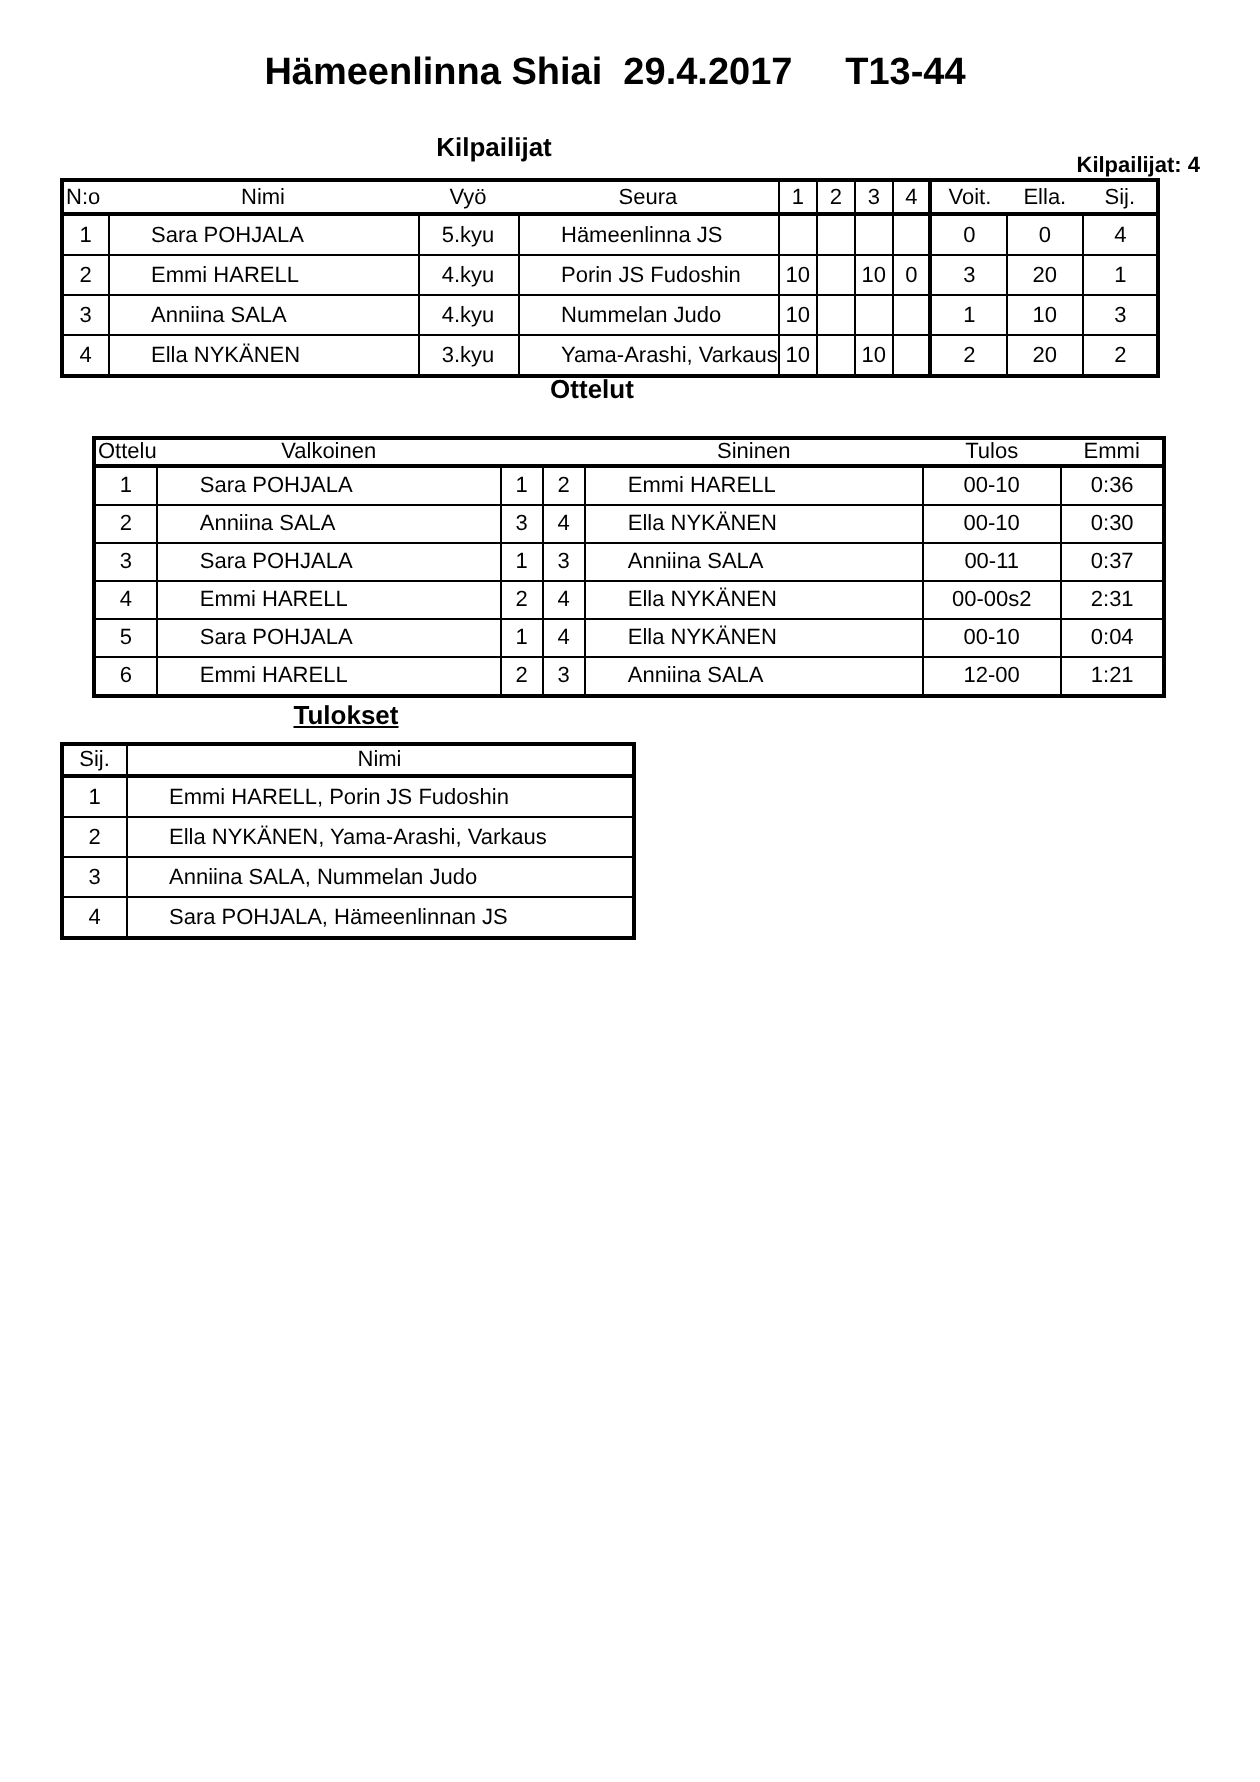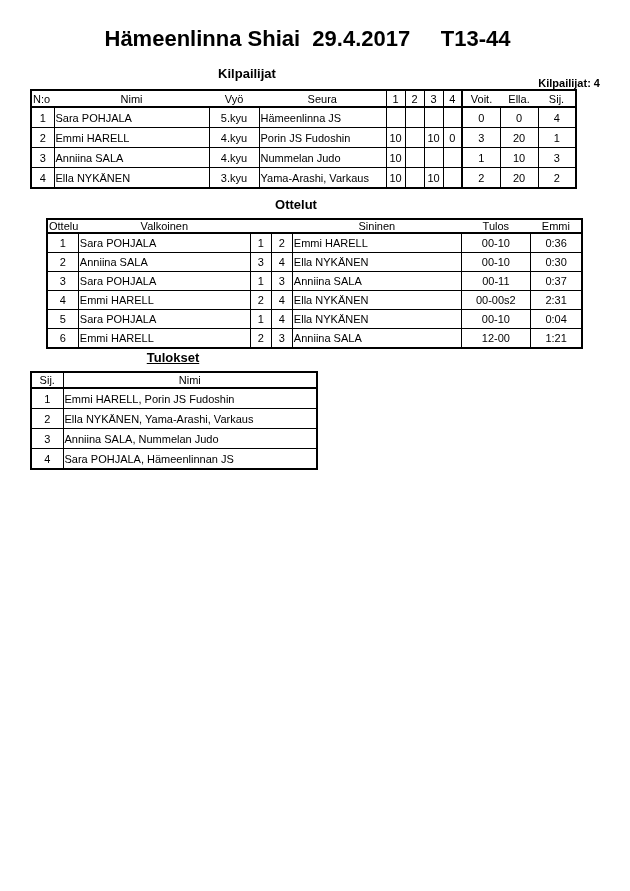--- a/index.html
+++ b/index.html
@@ -4,29 +4,29 @@
 <style>
   html,body { margin:0; padding:0; background:#fff; }
   .page {
     position:relative; width:630px; height:891px;
     background:#fff; color:#000;
     font-family:"Liberation Sans", sans-serif;
     overflow:hidden;
   }
   .title {
     position:absolute; top:26px; left:0; width:615px;
-    text-align:center; font-size:22px; font-weight:bold; white-space:pre;
+    text-align:center; font-size:19px; font-weight:bold; white-space:pre;
   }
   .count {
     position:absolute; top:49px; left:0; width:600px;
     text-align:right; font-size:11px; font-weight:bold;margin-top:28px;
   }
   .h2 { position:absolute; font-size:13px; font-weight:bold; text-align:center; white-space:nowrap; }
   #h-kilpailijat { top:66px; left:30px; width:434px; }
-  #h-ottelut     { top:197px; left:30px; width:532px; }
+  #h-ottelut     { top:187px; left:30px; width:532px; }
   #h-tulokset    { top:350px; left:30px; width:286px;text-decoration:underline; }
 
   table {
     position:absolute; border-collapse:collapse; table-layout:fixed;
     border:2px solid #000;
   }
   #t-kilpailijat { top:89px;  left:30px; }
   #t-ottelut     { top:218px; left:46px; }
   #t-tulokset    { top:371px; left:30px; }
 
@@ -39,21 +39,21 @@
     font-size:11px; padding:0; white-space:nowrap;
     border:1px solid #000; height:19px;
     overflow:hidden; vertical-align:middle;
   }
   #t-kilpailijat th { height:15px; }
   #t-ottelut th     { height:12px; }
   #t-ottelut td     { height:18px; }
   #t-tulokset th    { height:14px; }
 
   .c  { text-align:center; }
-  .l  { text-align:left; padding-left:1px; }
+  .l  { text-align:left; padding-left:21px; }
   .hl { text-align:left; padding-left:1px; overflow:visible; }
   .bl1 { border-left:1px solid #000; }
   .bl2 { border-left:2px solid #000 !important; }
   .br1 { border-right:1px solid #000; }
 </style>
 </head>
 <body>
 
 <div class="page">
 

